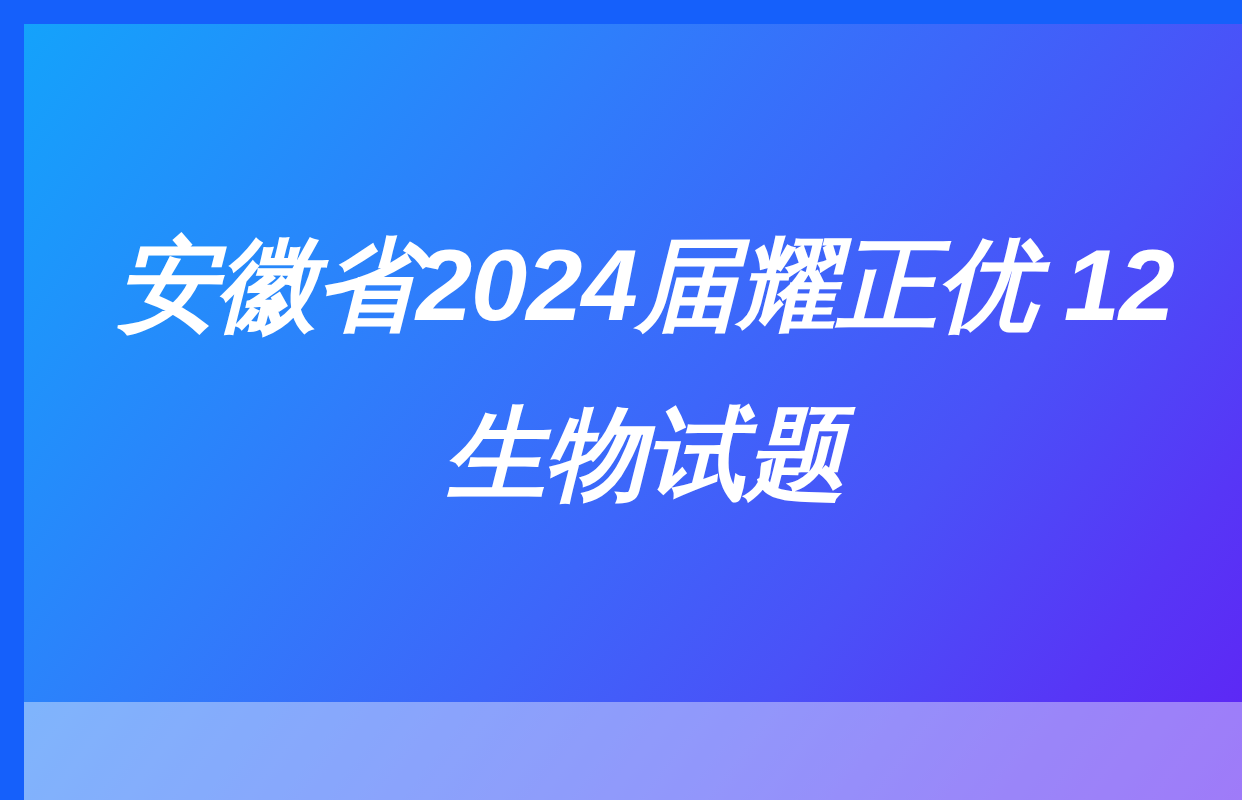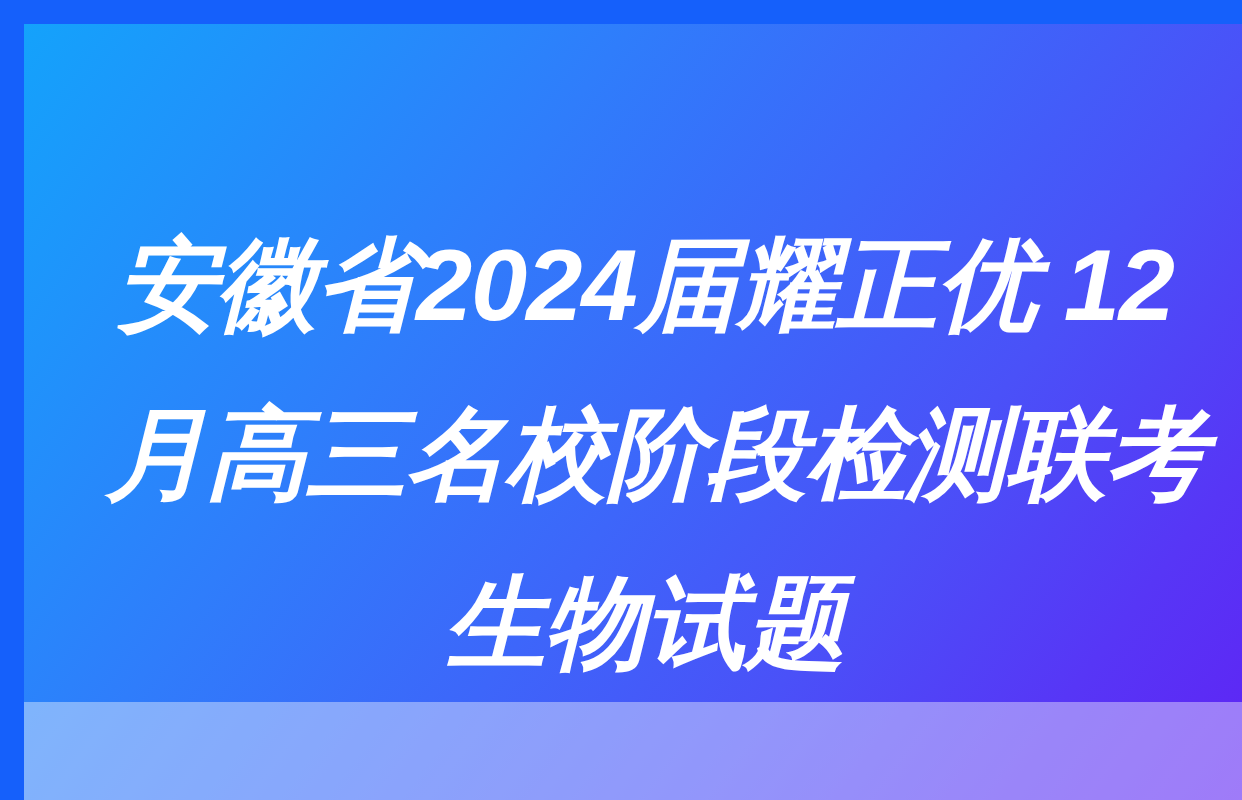--- a/index.html
+++ b/index.html
@@ -93,18 +93,17 @@
 </style>
 </head>
 <body>
 
 <div class="banner">
 
   <div class="footer-band"></div>
 
   <div class="title-block">
     <span class="title-line">安徽省2024届耀正优 12</span>
-    <span class="title-line">月高三名校阶段检测联考</span>
     <span class="title-line">生物试题</span>
   </div>
 
 
 </div>
 
 </body></html>

